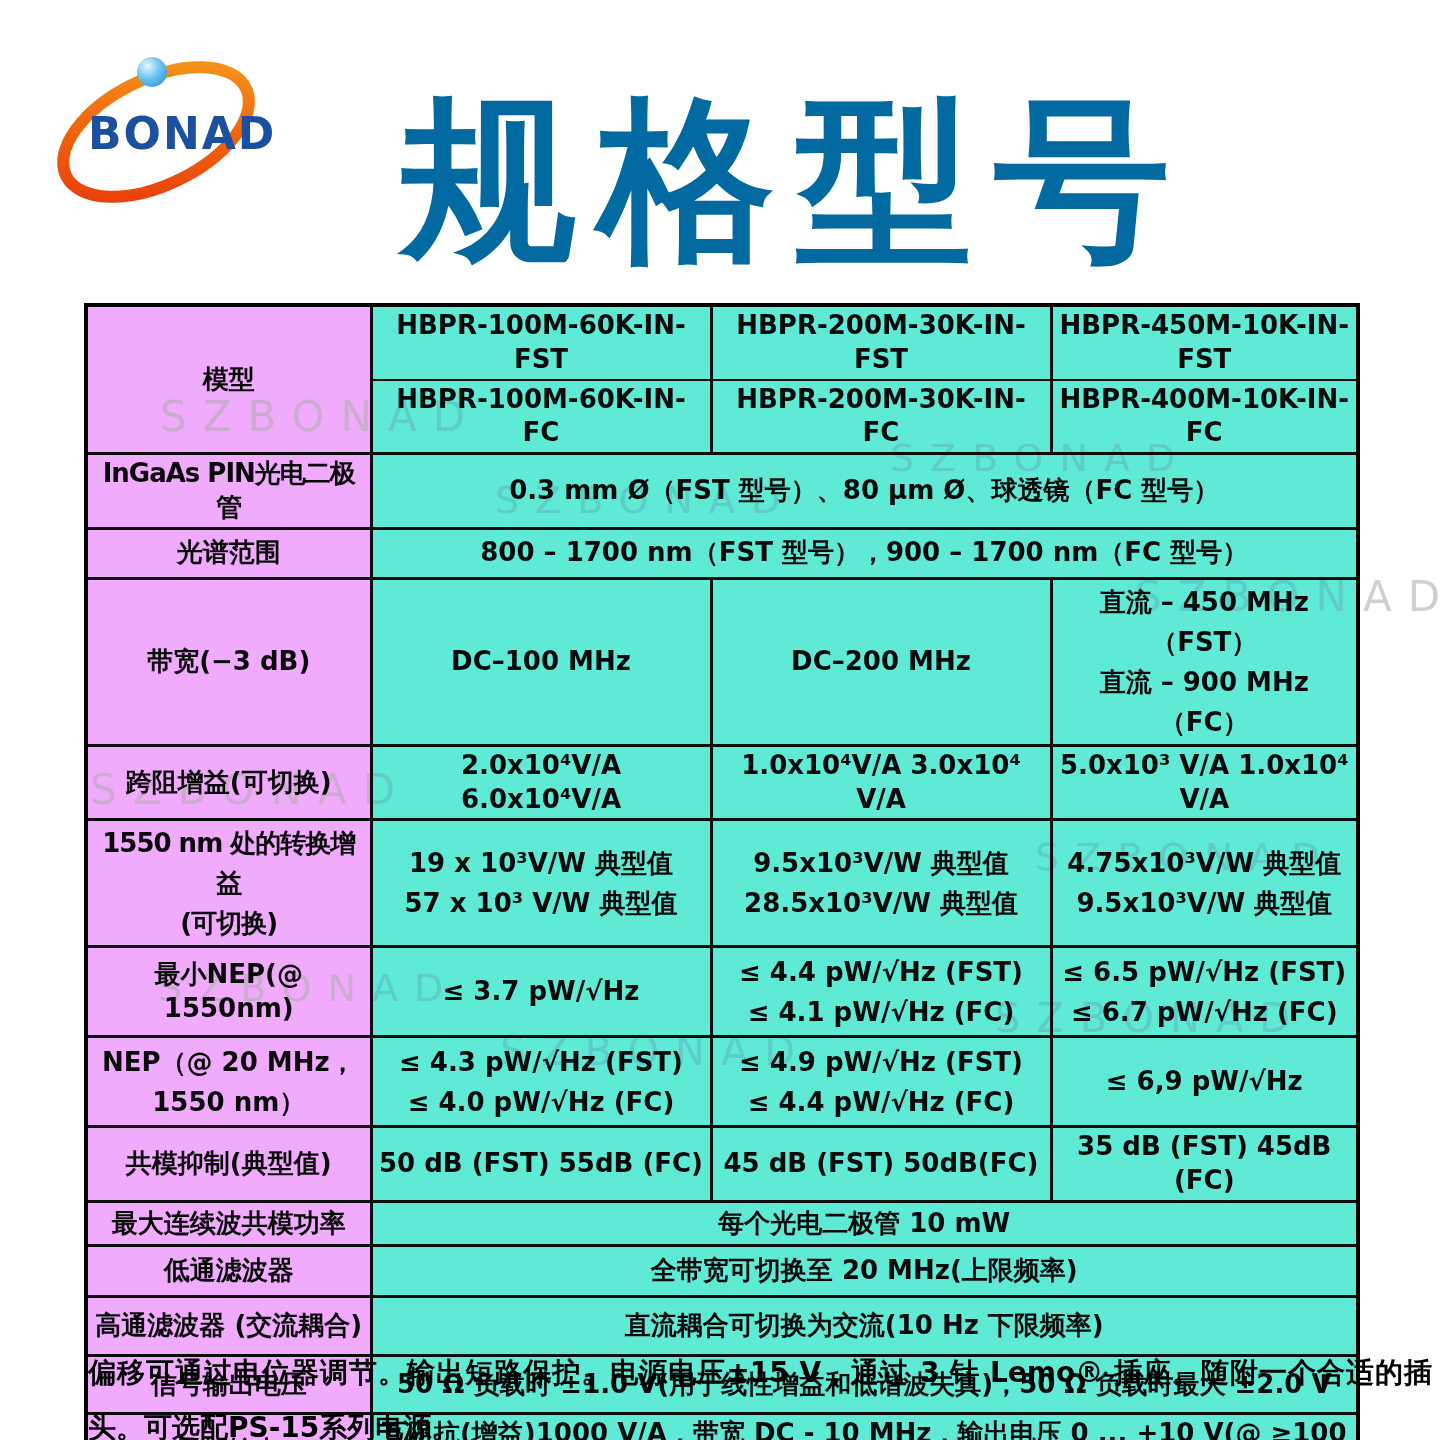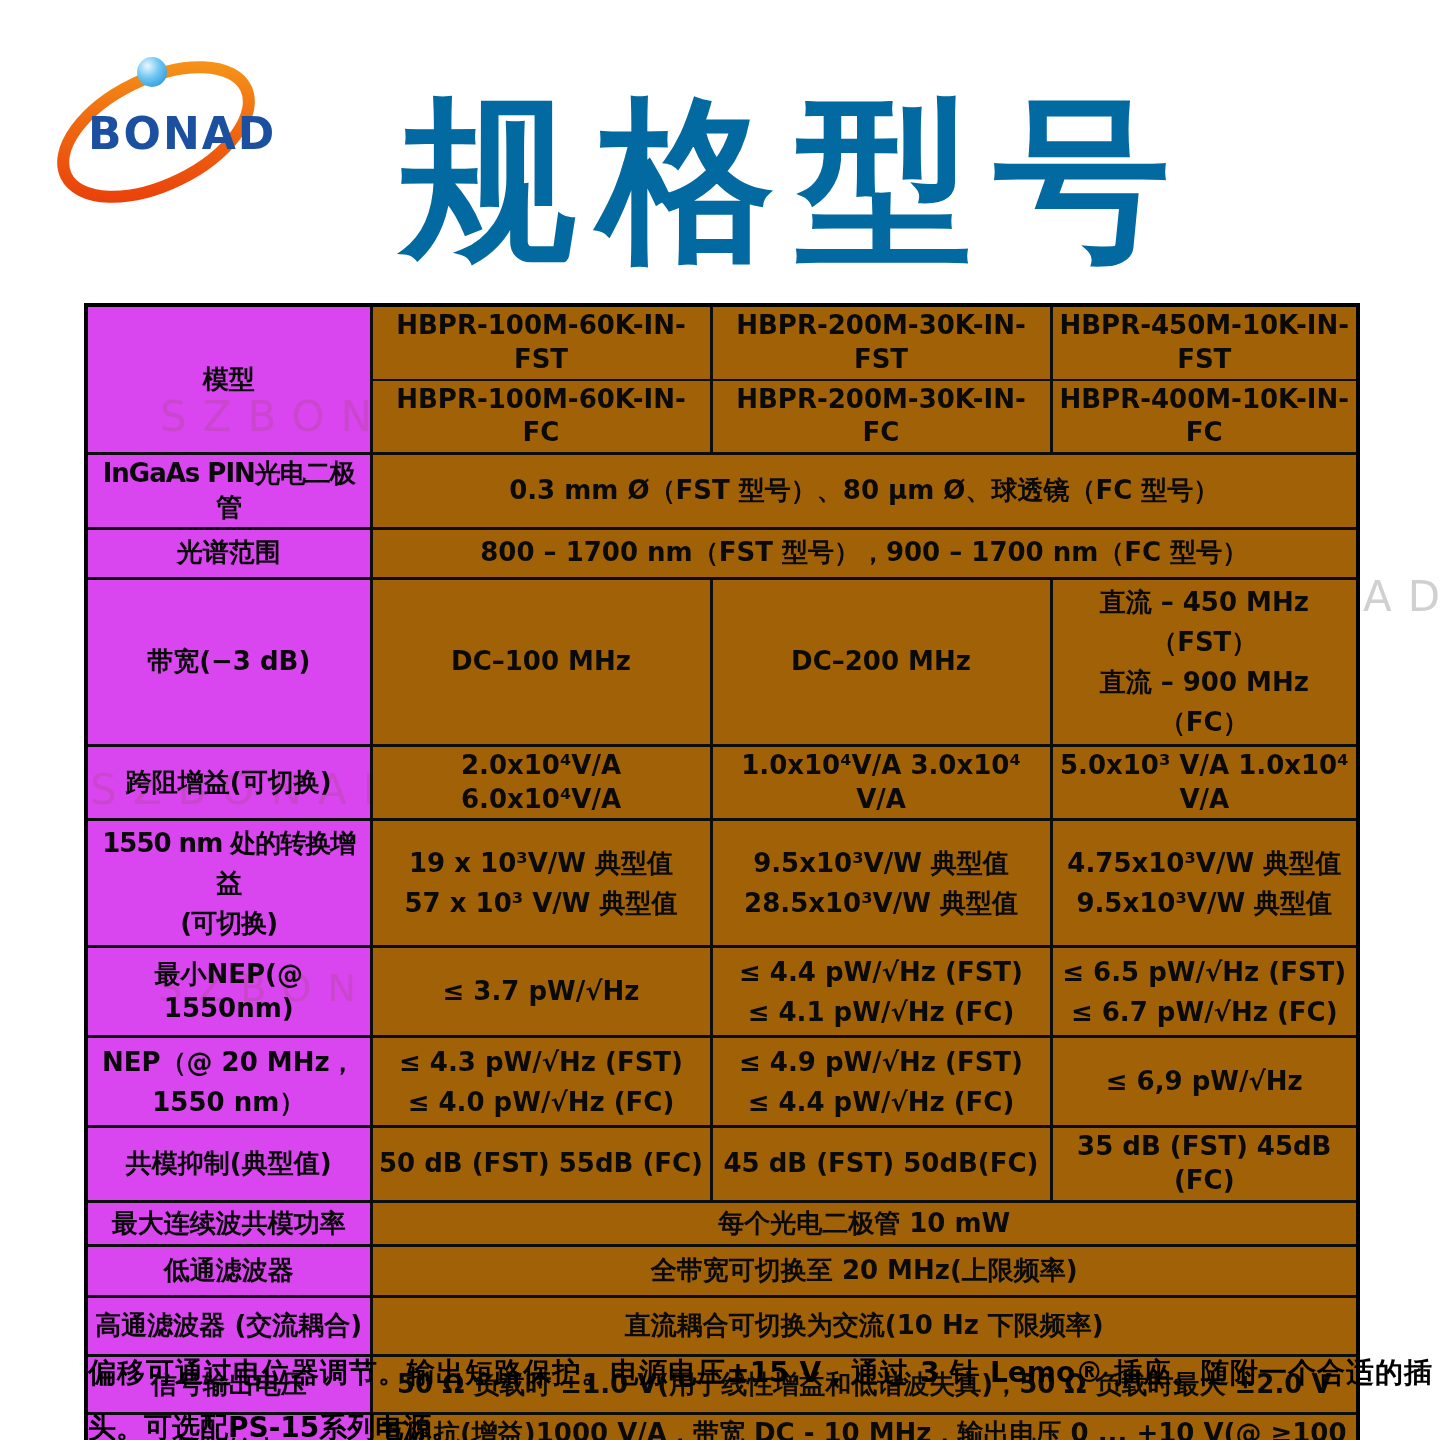--- a/index.html
+++ b/index.html
@@ -16,24 +16,24 @@
     font-weight:700;letter-spacing:22px;color:#0369a1;white-space:nowrap;margin-left:48px;
   }
   
   table.spec{
     position:absolute;left:84px;top:303px;width:1272px;
     border-collapse:collapse;table-layout:fixed;background:#fff;
     border:4px solid #000;
   }
   table.spec td{
     border:3px solid #0d0d0d;font-weight:700;font-size:26px;line-height:1.3;
-    text-align:center;vertical-align:middle;padding:2px 6px;background:#a16207;color:#0a0a0a;
+    text-align:center;vertical-align:middle;padding:2px 6px;background:#5eead4;color:#0a0a0a;
     overflow:hidden;
   }
-  table.spec td.lbl{background:#d946ef;}
+  table.spec td.lbl{background:#f0abfc;}
   tr.mrowA td.mcell{border-bottom-width:2px;}
   tr.mrowB td.mcell{border-top-width:2px;margin-top:32px;}
   td.twol div{line-height:40px;}
   td.smalllbl{font-size:24px;letter-spacing:-1px;}
   
   .wm{
     position:absolute;color:#c5c5c5;font-weight:400;font-size:42px;
     letter-spacing:16px;opacity:.8;mix-blend-mode:darken;z-index:6;
     pointer-events:none;white-space:nowrap;
   }

